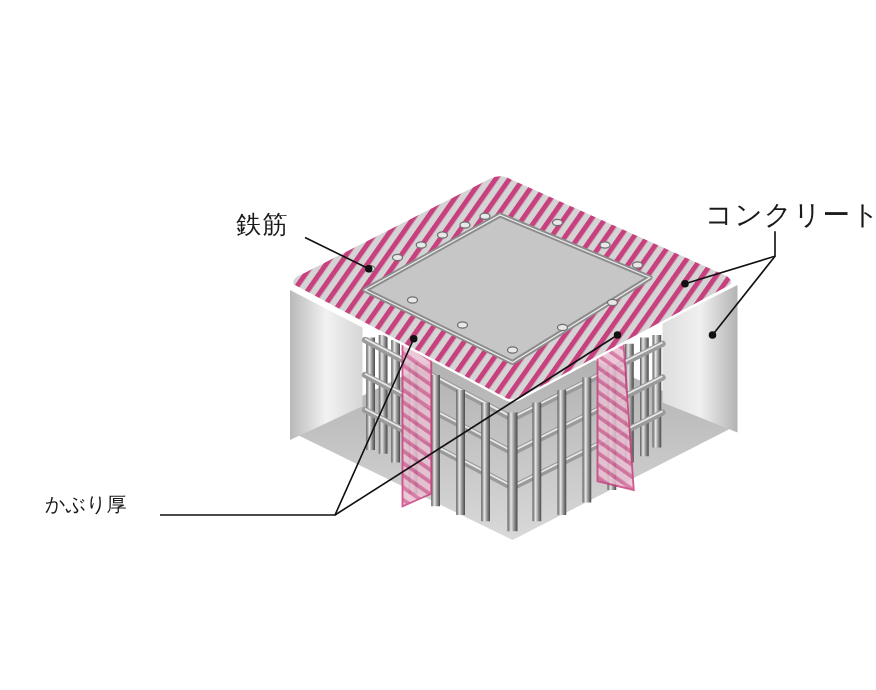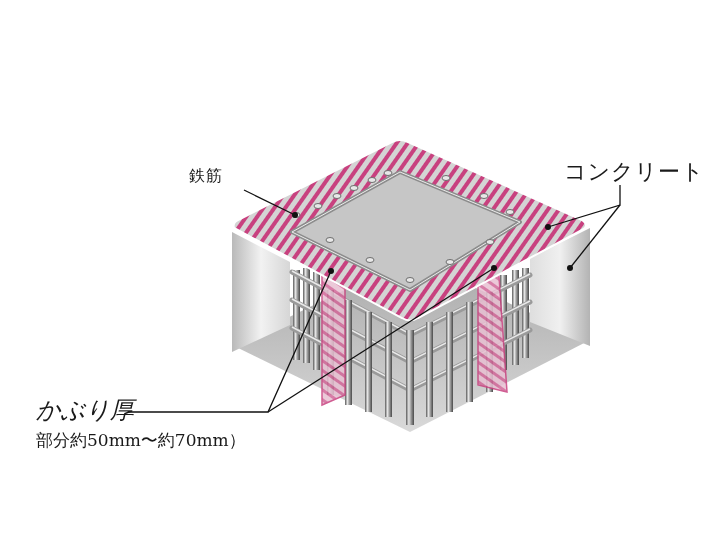--- a/index.html
+++ b/index.html
@@ -1,22 +1,22 @@
 <!DOCTYPE html>
 <html><head>
   <meta charset="utf-8">
   <style>
     html, body { margin: 0; padding: 0; background: #ffffff; }
     body { width: 701px; height: 552px; position: relative; overflow: hidden;
            font-family: "DejaVu Serif", "Liberation Serif", serif; color: #1a1a1a; }
     svg.scene { position: absolute; left: 0; top: 0; }
     .label { position: absolute; white-space: nowrap; font-family: "DejaVu Serif", "Liberation Serif", serif; color: #1a1a1a; }
-    .lbl-rebar { left: 189px; top: 166px; font-size: 16px; letter-spacing: 1px; }
+    .lbl-rebar { left: 189px; top: 166px; font-size: 20px; letter-spacing: 1px; }
     .lbl-concrete { left: 564px; top: 157px; font-size: 22px; letter-spacing: 1px; }
-    .lbl-cover { left: 36px; top: 394px; font-size: 24px; font-style: italic; }
+    .lbl-cover { left: 36px; top: 394px; font-size: 16px; }
     .lbl-cover-desc { left: 36px; top: 428px; font-size: 17px; line-height: 25px; }
     .lbl-cover-desc div { white-space: nowrap; }
   </style>
 </head>
 <body>
 
 <svg class="scene" width="701" height="552" viewBox="0 0 701 552">
   <defs>
     <pattern id="hatch" patternUnits="userSpaceOnUse" width="9" height="9" patternTransform="rotate(35)">
       <rect width="9" height="9" fill="#d4d4d4"></rect>
@@ -123,14 +123,13 @@
     <circle cx="570" cy="268" r="3"></circle>
     <circle cx="331" cy="271" r="3"></circle>
     <circle cx="494" cy="268" r="3"></circle>
   </g>
 </svg>
 
 <div class="label lbl-rebar">鉄筋</div>
 <div class="label lbl-concrete">コンクリート</div>
 <div class="label lbl-cover">かぶり厚</div>
 <div class="label lbl-cover-desc">
-  <div>部分約50mm〜約70mm）</div>
 </div>
 
 </body></html>

